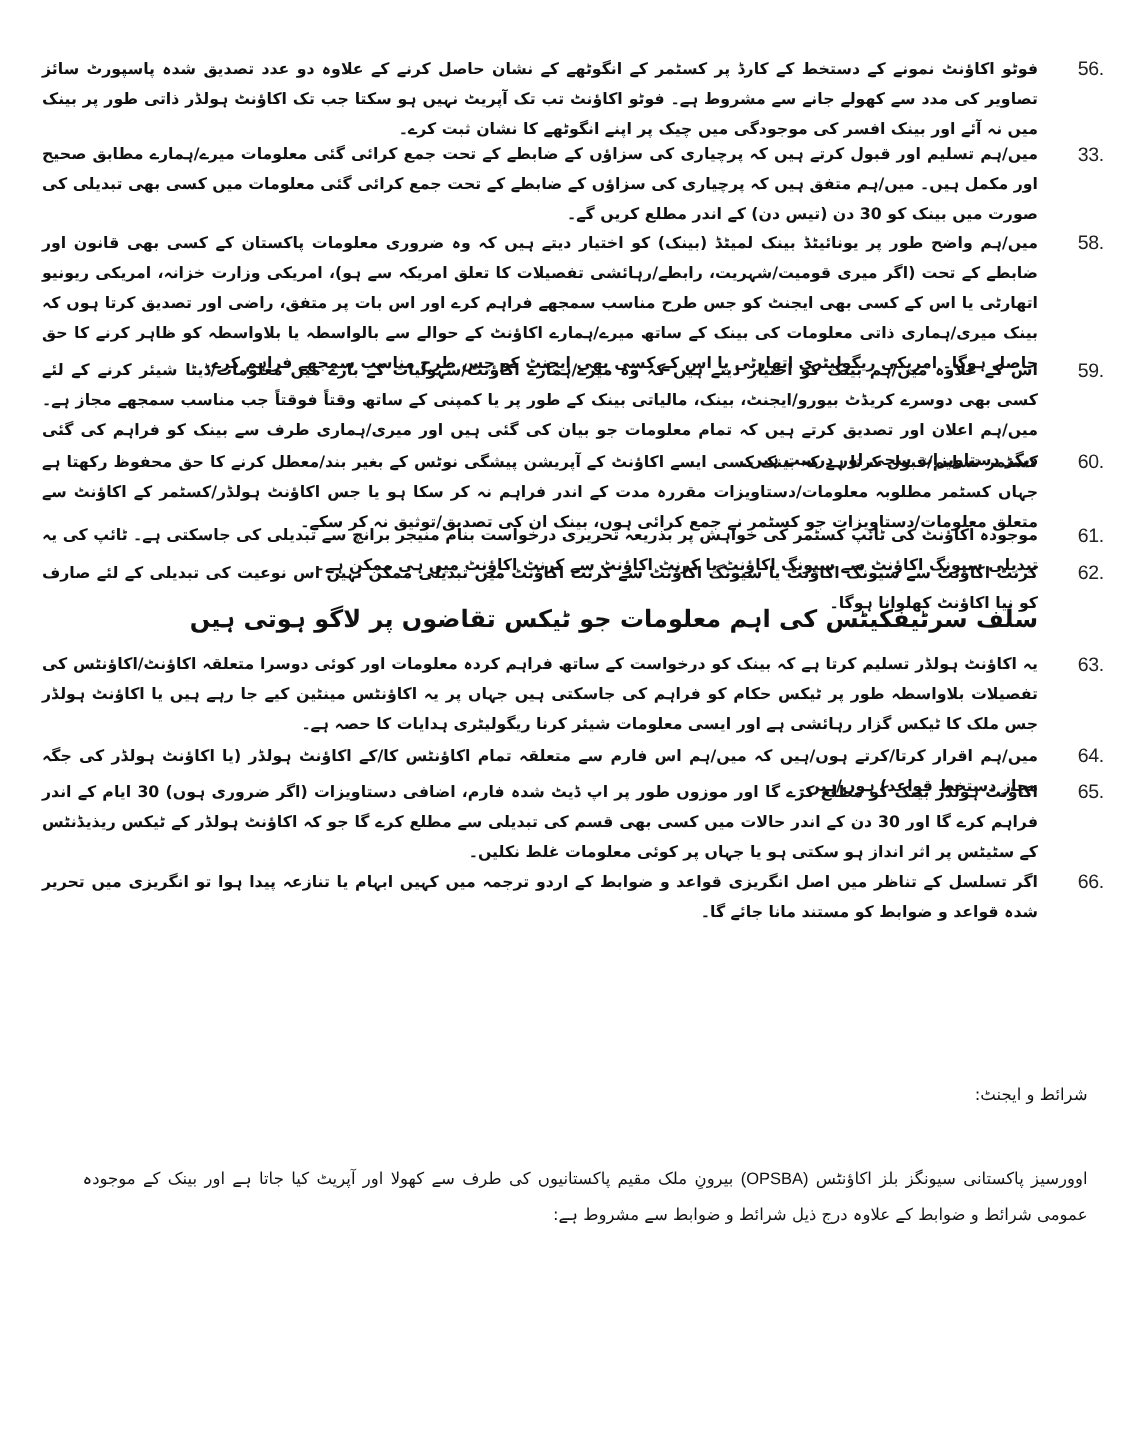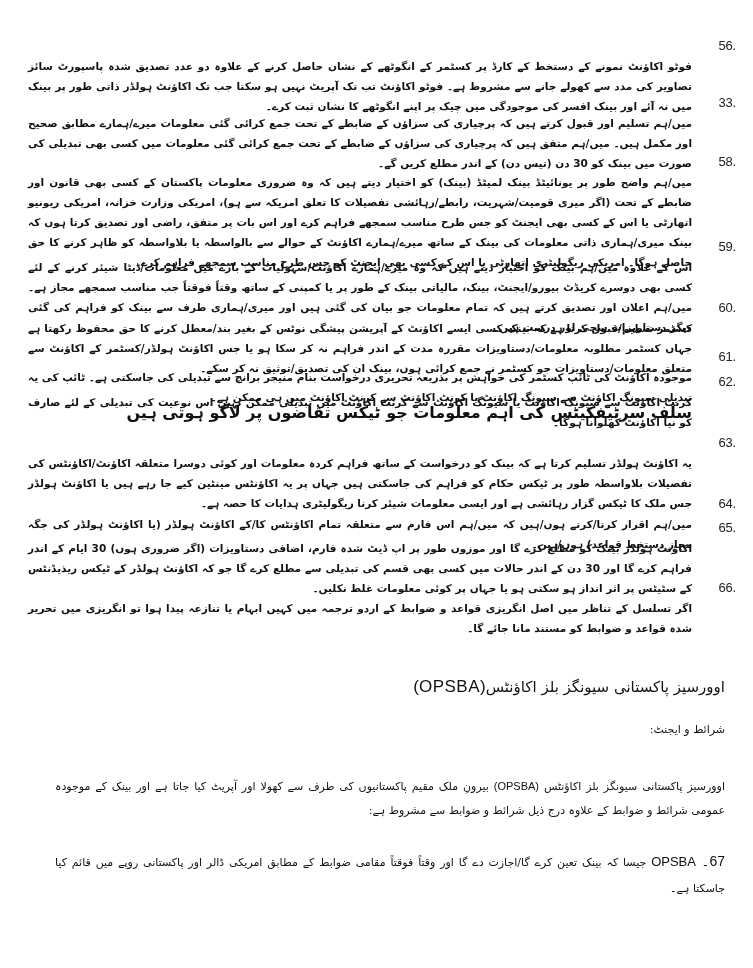--- a/index.html
+++ b/index.html
@@ -14,21 +14,21 @@
       font-family: "DejaVu Sans", sans-serif;
       font-size: 10.5px; line-height: 20px; font-weight: bold;
       letter-spacing: -0.2px;
     }
     .clause .num {
       position: absolute; right: 0; top: 0; width: 30px;
       direction: ltr; text-align: center;
       font-family: "Liberation Sans", sans-serif; font-weight: normal;
       font-size: 13px; color: #222;
     }
-    .clause .txt { display: block; margin-right: 44px; margin-top: 20px; }
+    .clause .txt { display: block; margin-right: 44px; }
     .sub-heading {
       position: absolute; left: 28px; width: 664px;
       direction: rtl; text-align: right;
       font-size: 16px; font-weight: bold; line-height: 22px;
     }
     .section-title {
       position: absolute; left: 390px; top: 674px; width: 335px;
       direction: rtl; text-align: right;
       font-family: "DejaVu Sans", sans-serif; font-size: 15px; line-height: 26px;
     }
@@ -107,28 +107,22 @@
   <div class="clause" style="top:518px;">
     <span class="num">65.</span>
     <span class="txt">اکاؤنٹ ہولڈر بینک کو مطلع کرے گا اور موزوں طور پر اپ ڈیٹ شدہ فارم، اضافی دستاویزات (اگر ضروری ہوں) 30 ایام کے اندر فراہم کرے گا اور 30 دن کے اندر حالات میں کسی بھی قسم کی تبدیلی سے مطلع کرے گا جو کہ اکاؤنٹ ہولڈر کے ٹیکس ریذیڈنٹس کے سٹیٹس پر اثر انداز ہو سکتی ہو یا جہاں پر کوئی معلومات غلط نکلیں۔</span>
   </div>
 
   <div class="clause" style="top:578px;">
     <span class="num">66.</span>
     <span class="txt">اگر تسلسل کے تناظر میں اصل انگریزی قواعد و ضوابط کے اردو ترجمہ میں کہیں ابہام یا تنازعہ پیدا ہوا تو انگریزی میں تحریر شدہ قواعد و ضوابط کو مستند مانا جائے گا۔</span>
   </div>
 
-  <div class="section-title">
-    <span>اوورسیز پاکستانی سیونگز بلز اکاؤنٹس</span><span class="eng">(OPSBA)</span>
-  </div>
 
   <div class="terms-label">شرائط و ایجنٹ:</div>
 
   <div class="intro">
     <span>اوورسیز پاکستانی سیونگز بلز اکاؤنٹس </span><span style="font-family:'Liberation Sans',sans-serif;">(OPSBA)</span><span> بیرونِ ملک مقیم پاکستانیوں کی طرف سے کھولا اور آپریٹ کیا جاتا ہے اور بینک کے موجودہ عمومی شرائط و ضوابط کے علاوہ درج ذیل شرائط و ضوابط سے مشروط ہے:</span>
   </div>
 
-  <div class="op-clause" style="top:848px;">
-    <span class="num">67</span><span class="num">۔ </span><span class="eng">OPSBA</span><span> جیسا کہ بینک تعین کرے گا/اجازت دے گا اور وقتاً فوقتاً مقامی ضوابط کے مطابق امریکی ڈالر اور پاکستانی روپے میں قائم کیا جاسکتا ہے۔</span>
-  </div>
 
 
 </div>
 
 </body></html>

